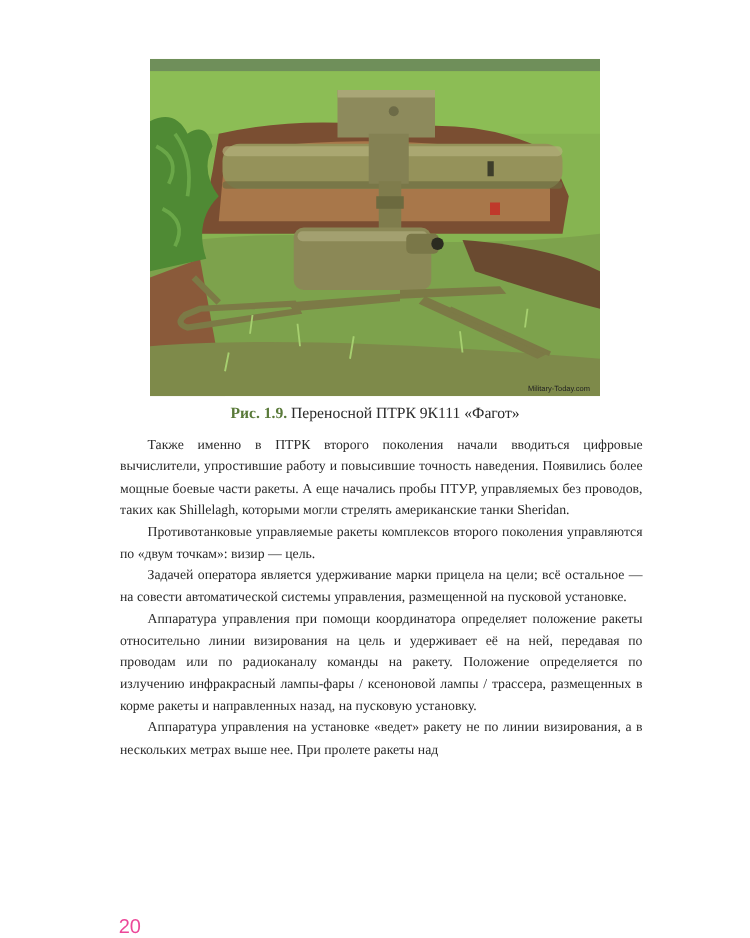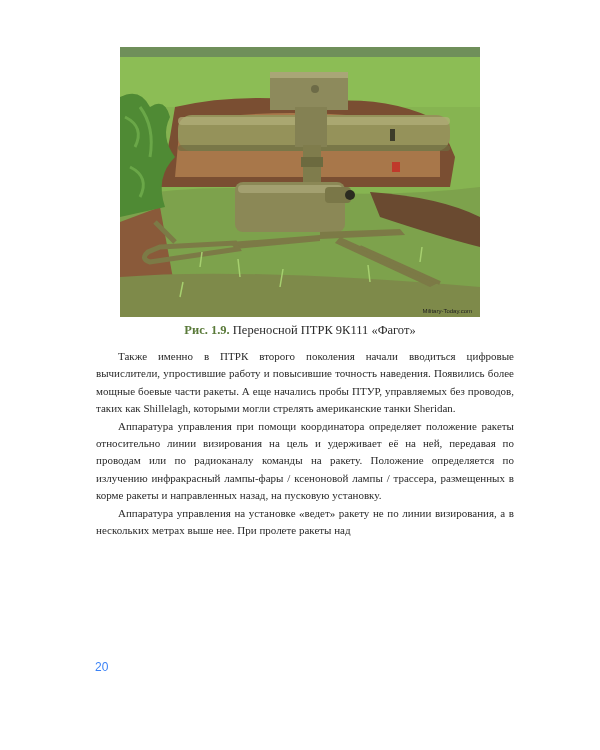--- a/index.html
+++ b/index.html
@@ -12,22 +12,22 @@
     font-family: "Liberation Serif", "DejaVu Serif", serif; font-size: 12.5px; color: #2a2a2a;
   }
   .caption .fig-label { color: #5a7a3a; font-weight: bold; }
   .body-text {
     position: absolute; left: 96px; top: 348px; width: 418px;
     font-family: "Liberation Serif", "DejaVu Serif", serif; font-size: 11px; line-height: 17.4px;
     color: #2a2a2a; text-align: justify;
   }
   .body-text p { margin: 0; text-indent: 22px; hyphens: manual; }
   .page-number {
-    position: absolute; left: 95px; top: 660px;
-    font-family: "Liberation Sans", "DejaVu Sans", sans-serif; font-size: 12px; color: #3b82f6;
+    position: absolute; left: 95px; top: 733px;
+    font-family: "Liberation Sans", "DejaVu Sans", sans-serif; font-size: 16px; color: #ec4899;
   }
   .watermark {
     font-family: "Liberation Sans", "DejaVu Sans", sans-serif; font-size: 6px; fill: #222;
   }
 </style>
 </head>
 <body>
 
 <div class="page">
 
@@ -80,18 +80,20 @@
     </svg>
   </div>
 
   <div class="caption">
     <span class="fig-label">Рис. 1.9.</span>
     <span>Переносной ПТРК 9К111 «Фагот»</span>
   </div>
 
   <div class="body-text">
     <p>Также именно в ПТРК второго поколения начали вводиться циф­ровые вычислители, упростившие работу и повысившие точность на­ведения. Появились более мощные боевые части ракеты. А еще нача­лись пробы ПТУР, управляемых без проводов, таких как Shillelagh, которыми могли стрелять американские танки Sheridan.</p>
+    <p>Противотанковые управляемые ракеты комплексов второго поко­ления управляются по «двум точкам»: визир — цель.</p>
+    <p>Задачей оператора является удерживание марки прицела на цели; всё остальное — на совести автоматической системы управления, раз­мещенной на пусковой установке.</p>
     <p>Аппаратура управления при помощи координатора определяет по­ложение ракеты относительно линии визирования на цель и удержи­вает её на ней, передавая по проводам или по радиоканалу команды на ракету. Положение определяется по излучению инфракрасный лам­пы-фары / ксеноновой лампы / трассера, размещенных в корме раке­ты и направленных назад, на пусковую установку.</p>
     <p>Аппаратура управления на установке «ведет» ракету не по линии визирования, а в нескольких метрах выше нее. При пролете ракеты над</p>
   </div>
 
   <div class="page-number">20</div>
 </div>
 
 </body></html>

